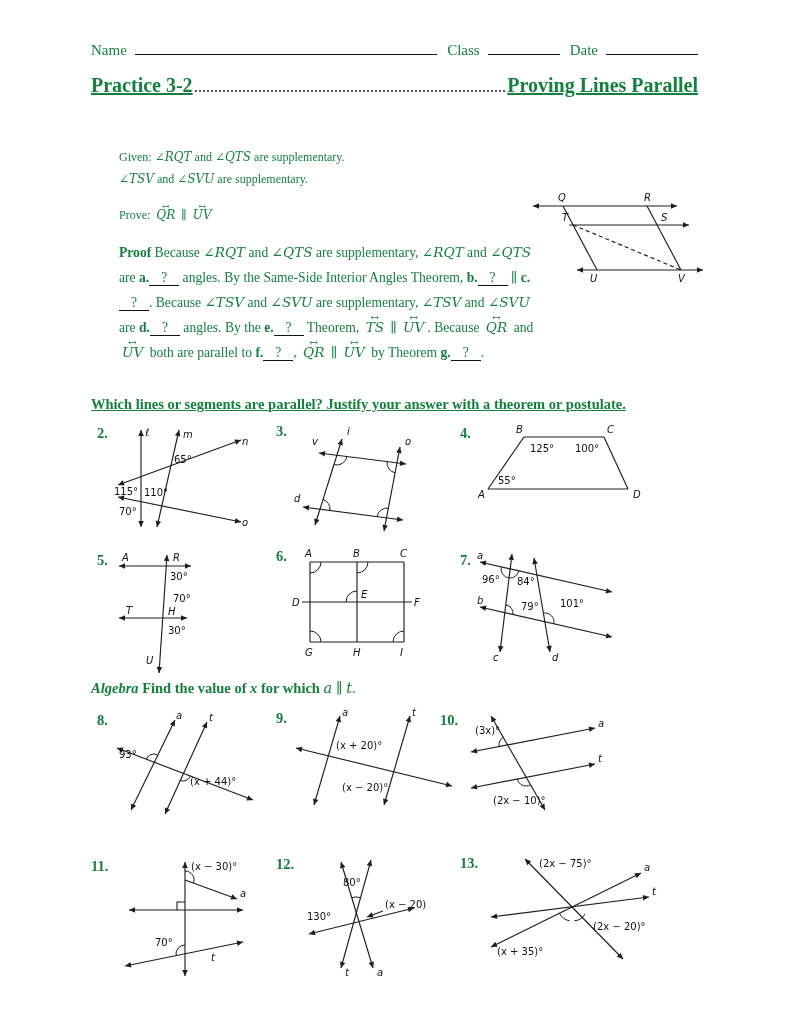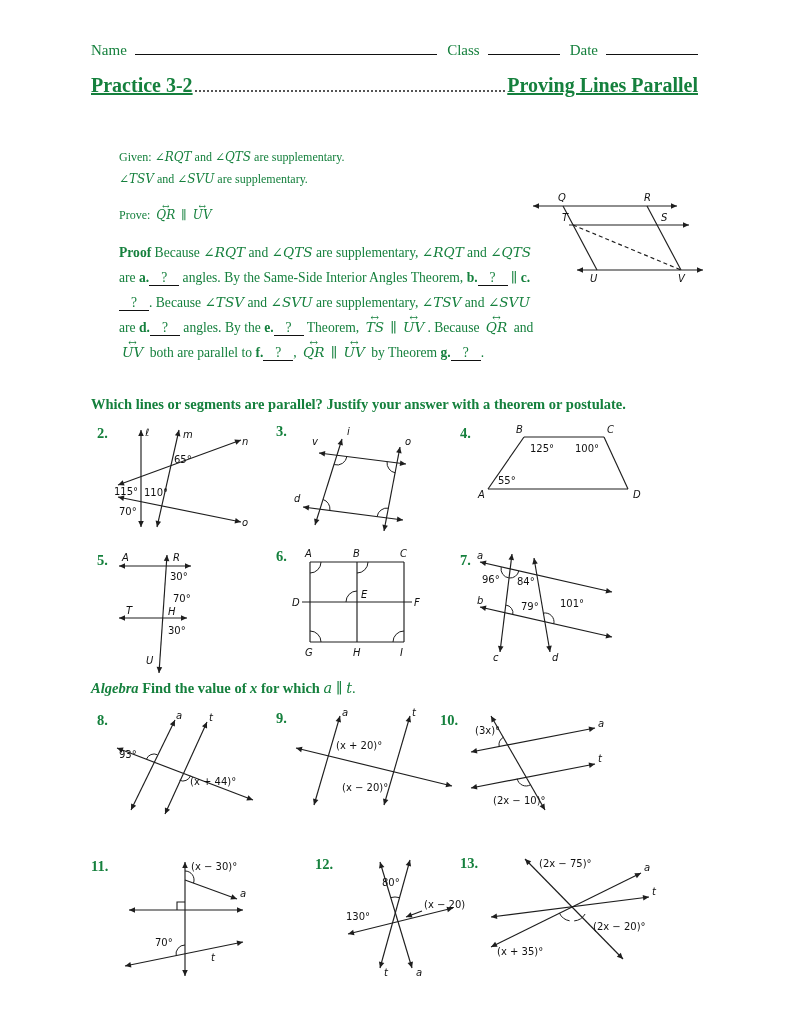--- a/index.html
+++ b/index.html
@@ -22,32 +22,32 @@
   .given-indent{}
   .prove-line{margin-top:14px;}
   .proof-para{position:absolute;left:119px;top:240px;width:428px;font-size:13.6px;line-height:25px;text-align:left;}
   .b{font-weight:bold;}
   .bi{font-weight:bold;font-style:italic;}
   .m{font-style:italic;font-family:"DejaVu Serif","Liberation Serif",serif;}
   .blank{display:inline-block;border-bottom:1px solid #111;min-width:30px;text-align:center;line-height:14px;}
   .lineref{position:relative;display:inline-block;font-style:italic;margin:0 3px;font-family:"DejaVu Serif",serif;}
   .lineref .arrow{position:absolute;left:50%;transform:translateX(-50%);top:-0.95em;font-style:normal;font-size:0.75em;letter-spacing:0;}
   
-  .q2-line{position:absolute;left:91px;top:396px;width:610px;font-weight:bold;font-size:14.5px;}
+  .q2-line{position:absolute;left:91px;top:396px;width:610px;font-weight:bold;font-size:14.5px;text-decoration:underline;}
   .algebra-line{position:absolute;left:91px;top:680px;width:610px;font-size:14.5px;}
   
   .prob{position:absolute;display:flex;align-items:flex-start;}
   .num{font-weight:bold;font-size:14.5px;margin-right:5px;}
   .fig svg{overflow:visible;display:block;}
   .fig svg text{font-family:"DejaVu Sans","Liberation Sans",sans-serif;font-size:10px;fill:#111;}
   .pfig1{left:525px;top:188px;}
   .pp2{left:97px;top:425px;}  .pp3{left:276px;top:423px;}  .pp4{left:460px;top:425px;}
   .pp5{left:97px;top:552px;}  .pp6{left:276px;top:548px;}  .pp7{left:460px;top:552px;}
   .pp8{left:97px;top:712px;}  .pp9{left:276px;top:710px;}  .pp10{left:440px;top:712px;}
-  .pp11{left:91px;top:858px;} .pp12{left:276px;top:856px;margin-left:39px;} .pp13{left:460px;top:855px;justify-content:space-between;}
+  .pp11{left:91px;top:858px;} .pp12{left:276px;top:856px;} .pp13{left:460px;top:855px;justify-content:space-between;}
 </style>
 </head>
 <body>
 
 <div class="page">
 
   <div class="header-row">
     <span>Name</span>
     <span class="rule name"></span>
     <span>Class</span>

